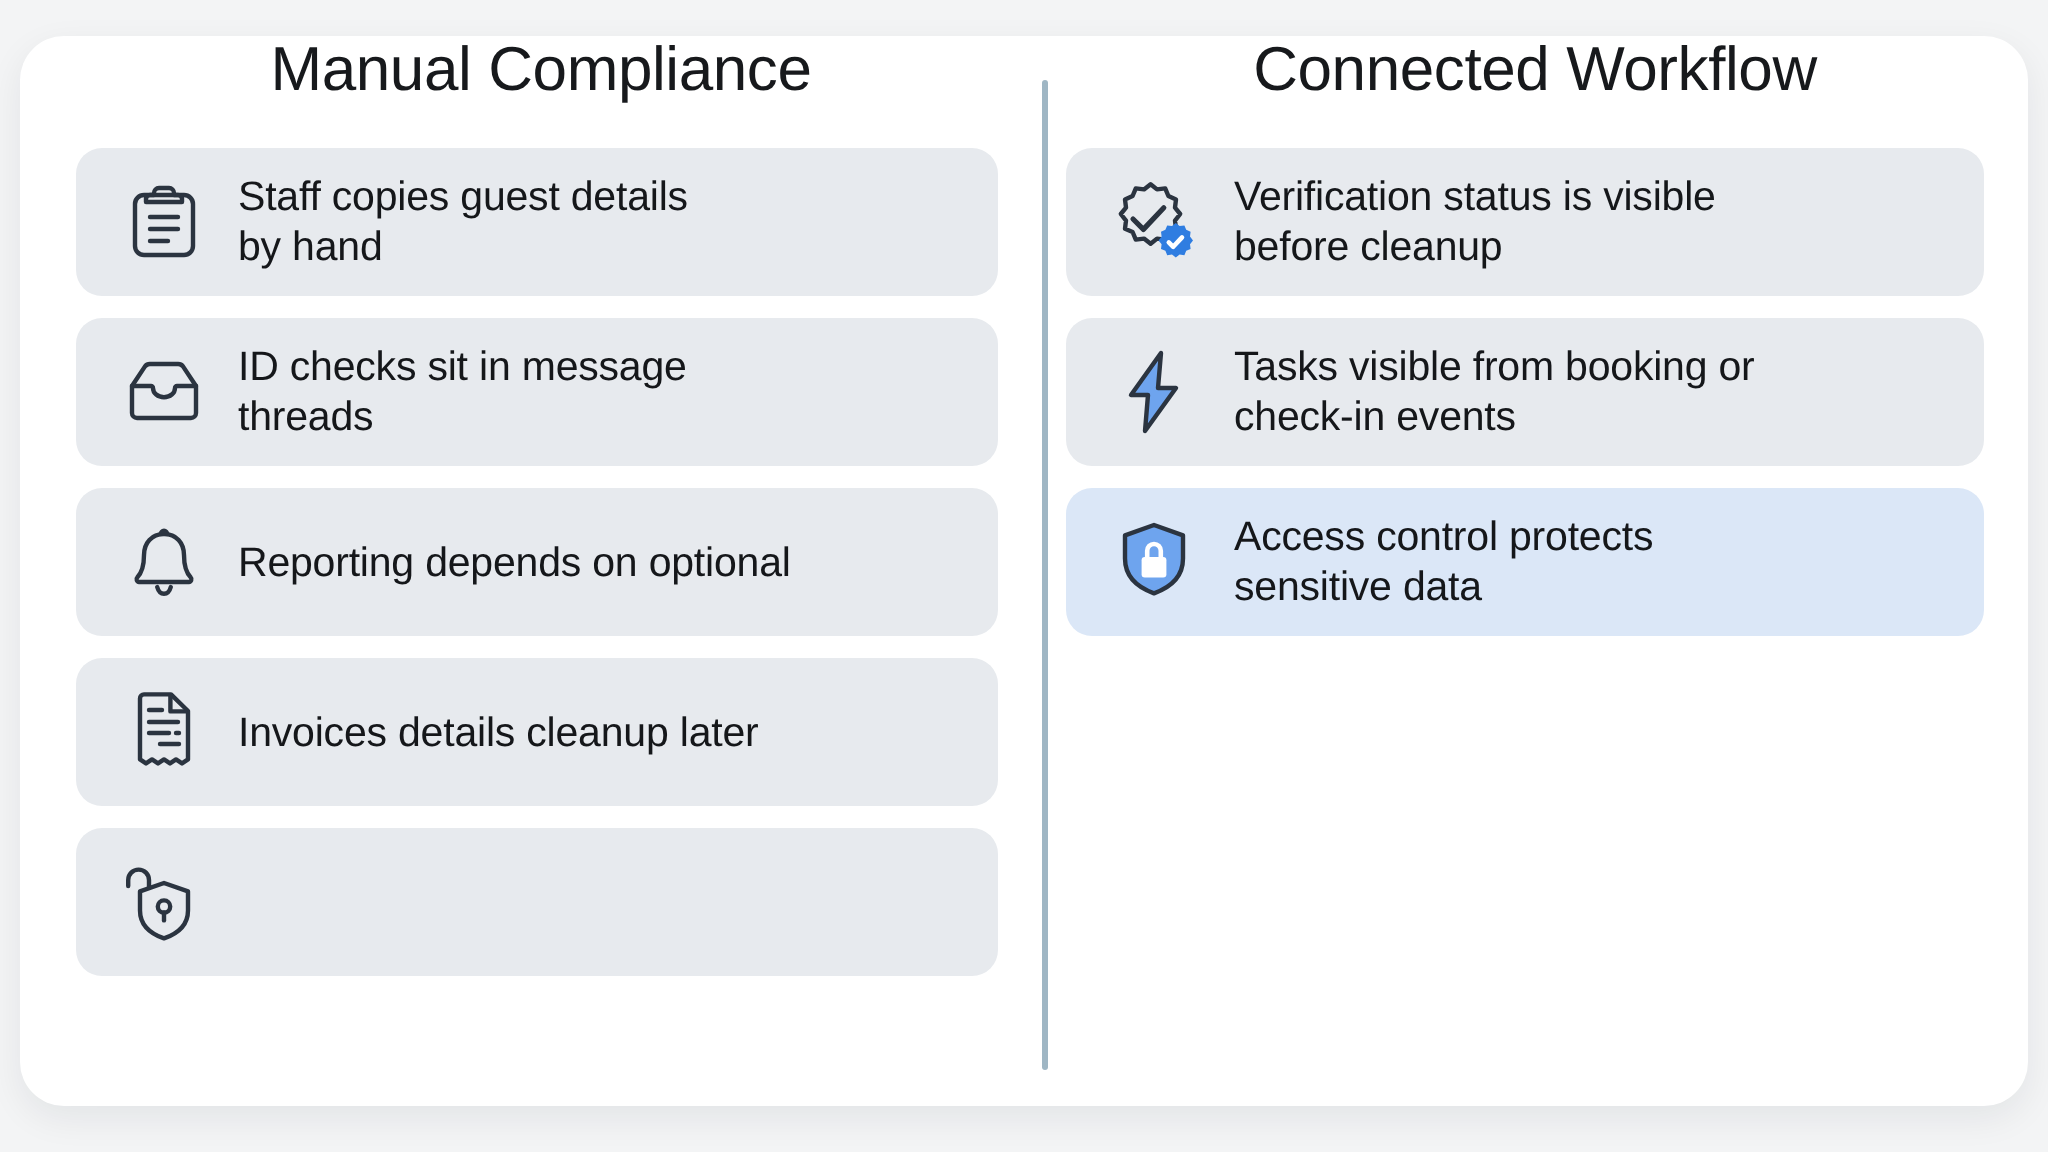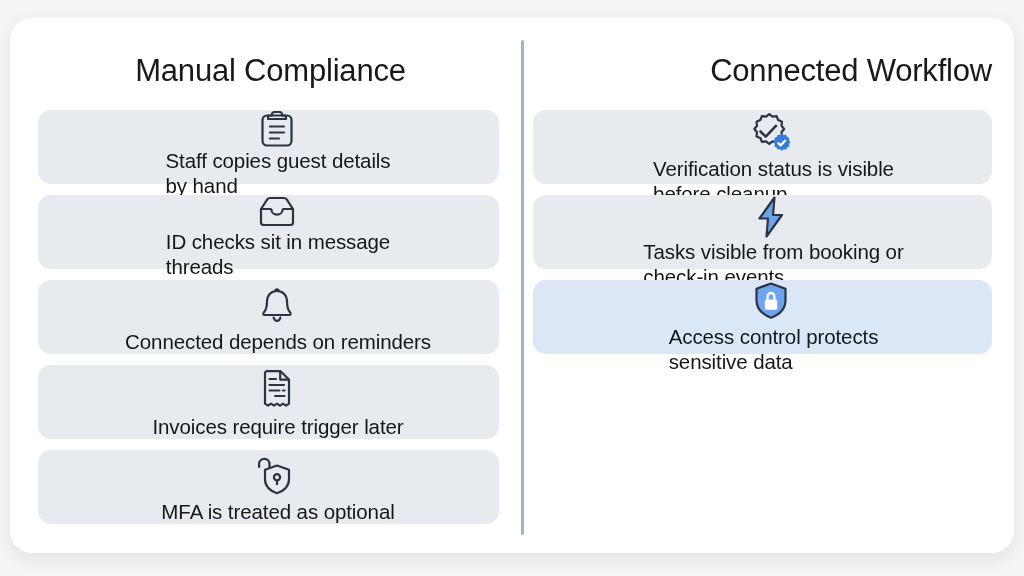--- a/index.html
+++ b/index.html
@@ -61,37 +61,36 @@
   .column.left  { padding-left: 28px; padding-right: 12px; }
   .column.right { padding-left: 22px; padding-right: 20px; }
 
   .col-title {
     text-align: center;
     font-size: 31px;
     font-weight: 400;
     color: #17191c;
     letter-spacing: -0.2px;
     margin: 0;
-    padding-top: 36px;
     padding-bottom: 0;
     line-height: 1.1;
   }
   .column.left .col-title  { padding-left: 4px; }
-  .column.right .col-title { padding-left: 10px; text-align: right; }
+  .column.right .col-title { padding-left: 10px; }
 
   .rows {
     margin-top: 22px;
     display: flex;
     flex-direction: column;
     gap: 11px;
   }
 
   .row {
     display: flex;
-    flex-direction: column;
+    flex-direction: row;
     align-items: center;
     background: #e7eaee;
     border-radius: 13px;
     height: 74px;
     box-sizing: border-box;
     padding-left: 17px;
   }
   .row.highlight {
     background: #dbe7f7;
   }
@@ -158,49 +157,48 @@
           </div>
 
           <div class="row">
             <span class="row-icon">
               <svg width="36" height="40" viewBox="0 0 36 40" fill="none">
                 <path d="M18 6 c-6.1 0 -10 4.4 -10 10.5 0 6.2 -1.2 9 -3.4 11.3 -0.7 0.7 -0.2 2.2 0.9 2.2 h25 c1.1 0 1.6 -1.5 0.9 -2.2 -2.2 -2.3 -3.4 -5.1 -3.4 -11.3 C28 10.4 24.1 6 18 6 z" stroke="#2b3440" stroke-width="2.2" stroke-linejoin="round" fill="none"></path>
                 <path d="M16.4 6 a1.6 1.6 0 0 1 3.2 0" stroke="#2b3440" stroke-width="2.2" stroke-linecap="round" fill="none"></path>
                 <path d="M14.6 32.5 c0.6 2.2 1.9 3.4 3.4 3.4 s2.8 -1.2 3.4 -3.4" stroke="#2b3440" stroke-width="2.2" stroke-linecap="round" fill="none"></path>
               </svg>
             </span>
-            <span class="row-label">Connected depends on reminders</span>
+            <span class="row-label">Reporting depends on optional</span>
           </div>
 
           <div class="row">
             <span class="row-icon">
               <svg width="34" height="42" viewBox="0 0 34 42" fill="none">
                 <path d="M5 4.2 a2 2 0 0 1 2 -2 h13.5 L29 10.5 v24.2
                          l-3 2 -3 -2 -3 2 -3 -2 -3 2 -3 -2 -3 2 -3 -2 z" stroke="#2b3440" stroke-width="2.2" stroke-linejoin="round" fill="none"></path>
                 <path d="M20.2 2.4 v8.3 h8.4" stroke="#2b3440" stroke-width="2.2" stroke-linejoin="round" fill="none"></path>
                 <line x1="9.5" y1="10" x2="16" y2="10" stroke="#2b3440" stroke-width="2.2" stroke-linecap="round"></line>
                 <line x1="9.5" y1="16" x2="24" y2="16" stroke="#2b3440" stroke-width="2.2" stroke-linecap="round"></line>
                 <line x1="9.5" y1="21.5" x2="19.5" y2="21.5" stroke="#2b3440" stroke-width="2.2" stroke-linecap="round"></line>
                 <line x1="23" y1="21.5" x2="24.5" y2="21.5" stroke="#2b3440" stroke-width="2.2" stroke-linecap="round"></line>
                 <line x1="15" y1="27" x2="24.5" y2="27" stroke="#2b3440" stroke-width="2.2" stroke-linecap="round"></line>
               </svg>
             </span>
-            <span class="row-label">Invoices require trigger later</span>
+            <span class="row-label">Invoices details cleanup later</span>
           </div>
 
           <div class="row">
             <span class="row-icon">
               <svg width="40" height="42" viewBox="0 0 40 42" fill="none">
                 <path d="M12.5 13.5 V10 a5.2 5.2 0 0 0 -10.4 0 v3" stroke="#2b3440" stroke-width="2.2" stroke-linecap="round" fill="none"></path>
                 <path d="M20 11.5 l12 4.2 v9.5 c0 7.2 -5.2 11.6 -12 14 -6.8 -2.4 -12 -6.8 -12 -14 v-9.5 z" stroke="#2b3440" stroke-width="2.2" stroke-linejoin="round" fill="none"></path>
                 <circle cx="20" cy="23.3" r="3.1" stroke="#2b3440" stroke-width="2.2" fill="none"></circle>
                 <line x1="20" y1="26.2" x2="20" y2="30.2" stroke="#2b3440" stroke-width="2.2" stroke-linecap="round"></line>
               </svg>
             </span>
-            <span class="row-label">MFA is treated as optional</span>
           </div>
 
         </div>
       </div>
 
       <div class="column right">
         <h2 class="col-title">Connected Workflow</h2>
 
         <div class="rows">
 

